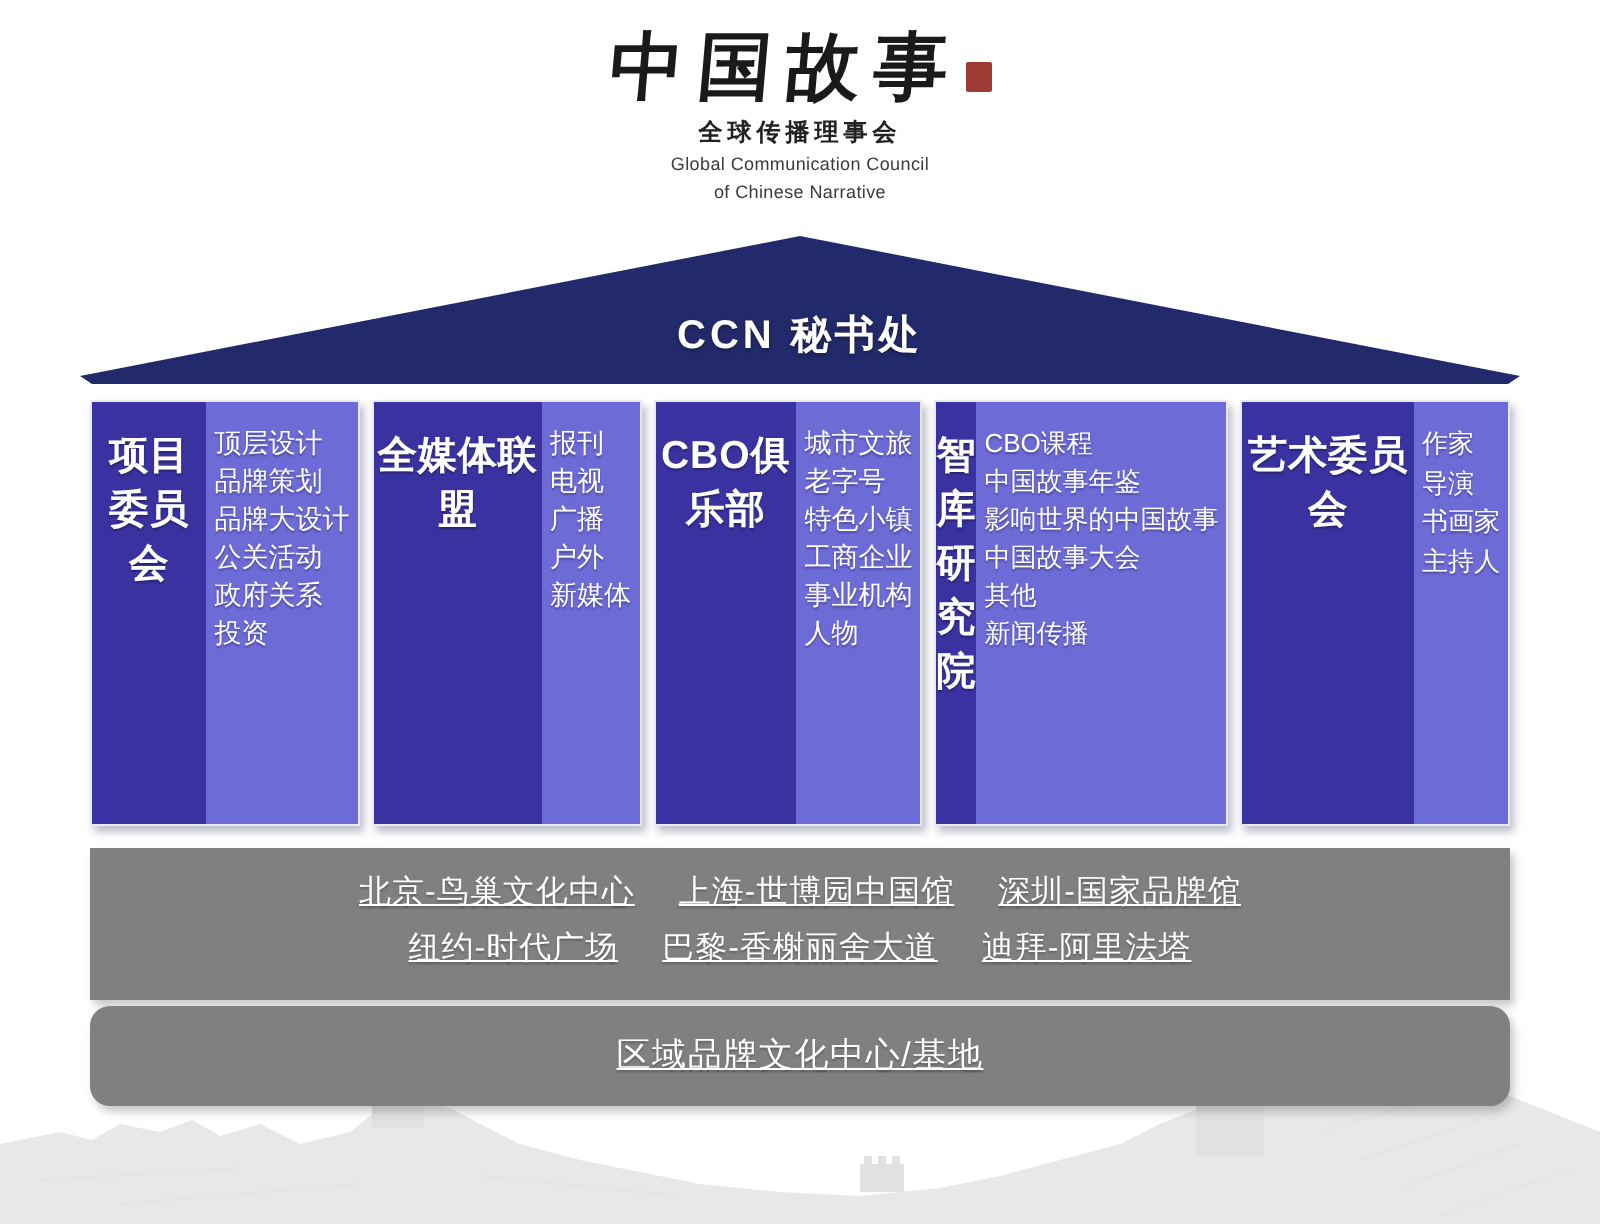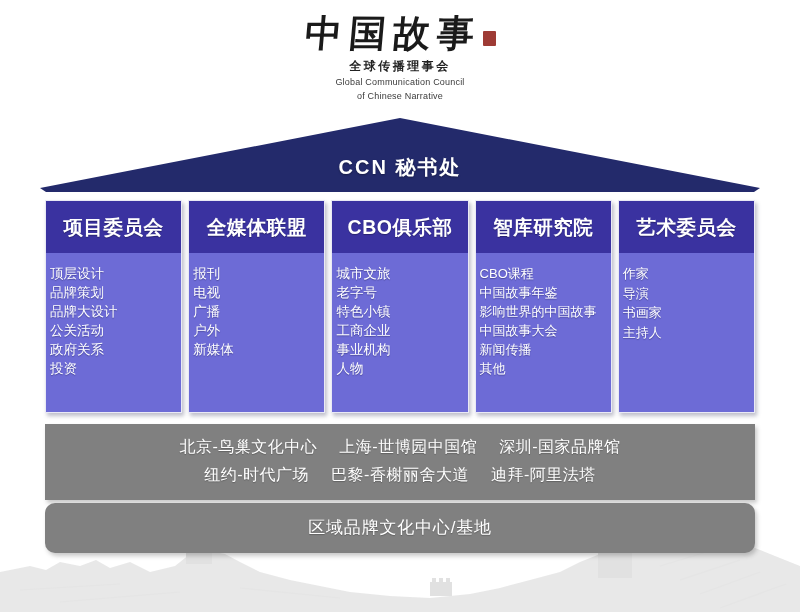--- a/index.html
+++ b/index.html
@@ -109,21 +109,21 @@
     display: flex;
     gap: 6px;
     align-items: flex-start;
   }
   .column {
     flex: 1 1 0;
     background: #6d6bd6;
     border: 1px solid #e9e9f5;
     box-shadow: 2px 3px 4px rgba(40,40,80,0.30);
     display: flex;
-    flex-direction: column;
+    flex-direction: row;
     min-height: 211px;
   }
   .col-head {
     background: #3a32a0;
     color: #ffffff;
     text-align: center;
     font-size: 19.5px;
     font-weight: 700;
     letter-spacing: 0.5px;
     padding: 13px 0 12px 0;
@@ -146,20 +146,21 @@
 
   
   .bar {
     position: absolute;
     left: 45px;
     width: 710px;
     background: #808080;
     color: #ffffff;
     text-align: center;
     box-shadow: 2px 3px 4px rgba(60,60,60,0.28);
+    text-decoration: underline;
   }
   .bar-cities {
     top: 424px;
     padding: 9px 0 11px 0;
   }
   .bar-line {
     font-size: 16px;
     line-height: 28px;
     letter-spacing: 0.5px;
     text-shadow: 0 1px 1px rgba(0,0,0,0.25);
@@ -259,22 +260,22 @@
       </div>
     </div>
 
     <div class="column col-3">
       <div class="col-head">智库研究院</div>
       <div class="col-body">
         <div class="col-item">CBO课程</div>
         <div class="col-item">中国故事年鉴</div>
         <div class="col-item">影响世界的中国故事</div>
         <div class="col-item">中国故事大会</div>
+        <div class="col-item">其他</div>
         <div class="col-item">新闻传播</div>
-        <div class="col-item">其他</div>
       </div>
     </div>
 
     <div class="column col-4">
       <div class="col-head">艺术委员会</div>
       <div class="col-body">
         <div class="col-item">作家</div>
         <div class="col-item">导演</div>
         <div class="col-item">书画家</div>
         <div class="col-item">主持人</div>

